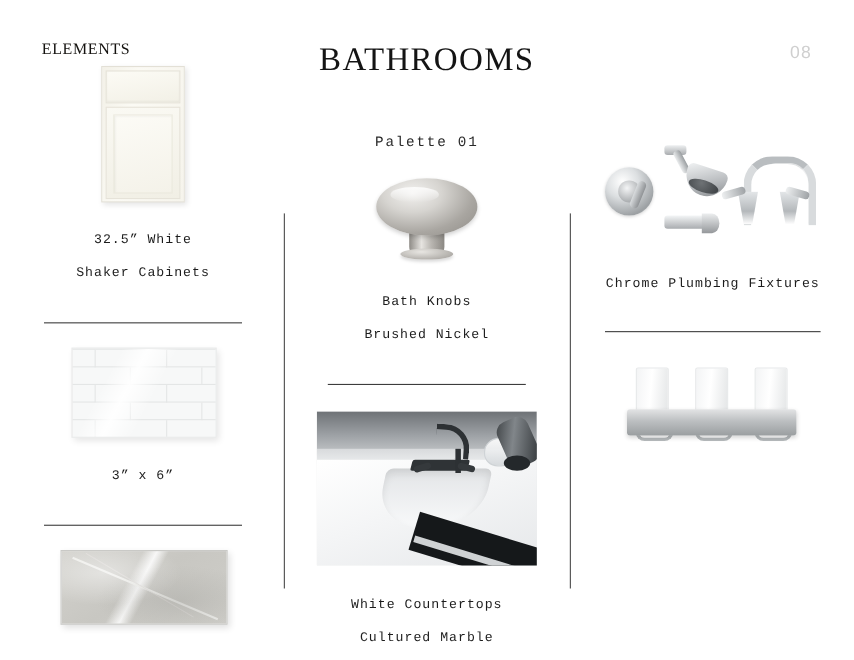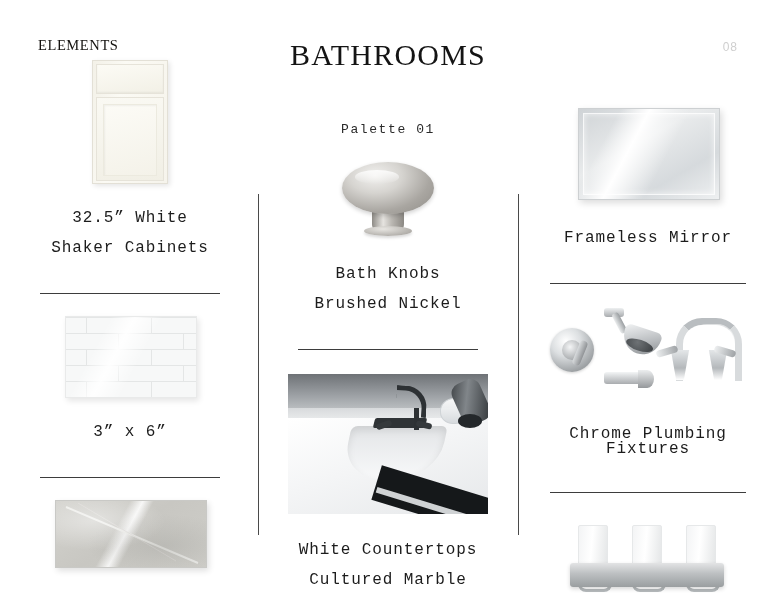--- a/index.html
+++ b/index.html
@@ -31,21 +31,21 @@
     font-family: "Liberation Serif", "DejaVu Serif", serif;
     font-size: 14.5px;
     letter-spacing: 0.6px;
     color: #14120f;
   }
   .page-num {
     position: absolute;
     right: 38px;
     top: 40px;
     font-family: "Liberation Sans", sans-serif;
-    font-size: 12px;
+    font-size: 16px;
     letter-spacing: 1px;
     color: #cfcfcf;
   }
   .title {
     position: absolute;
     left: 0;
     right: 0;
     top: 38px;
     text-align: center;
     font-family: "Liberation Serif", "DejaVu Serif", serif;
@@ -88,21 +88,21 @@
   .vdiv-2 { left: 518px; }
 
   .item { position: relative; }
   .thumb {
     position: relative;
     margin: 0 auto;
     display: block;
   }
   .caption {
     text-align: center;
-    font-size: 16px;
+    font-size: 12px;
     line-height: 15px;
     letter-spacing: 0.9px;
     color: #1c1c1c;
     white-space: pre-line;
   }
   .hdiv {
     height: 1px;
     background: #3d3d3d;
     margin: 0 auto;
   }
@@ -590,29 +590,20 @@
       <div class="caption" style="margin-top:14px;">
         <div>White Countertops</div>
         <div>Cultured Marble</div>
       </div>
     </div>
 
   </div>
 
   <div class="col col-right">
 
-    <div class="item">
-      <div class="thumb" style="width:140px; margin-left:38px;">
-        <div class="mirror"></div>
-      </div>
-      <div class="caption" style="margin-top:16px;">
-        <div>Frameless Mirror</div>
-      </div>
-      <div class="hdiv" style="width:196px; margin-top:22px;"></div>
-    </div>
 
     <div class="item" style="margin-top:18px;">
       <div class="thumb" style="width:200px; margin-left:6px;">
         <div class="plumbing">
           <div class="pl-plate"></div>
           <div class="pl-handle"></div>
           <div class="pl-showerarm"></div>
           <div class="pl-showerarm2"></div>
           <div class="pl-head"></div>
           <div class="pl-spout"></div>

